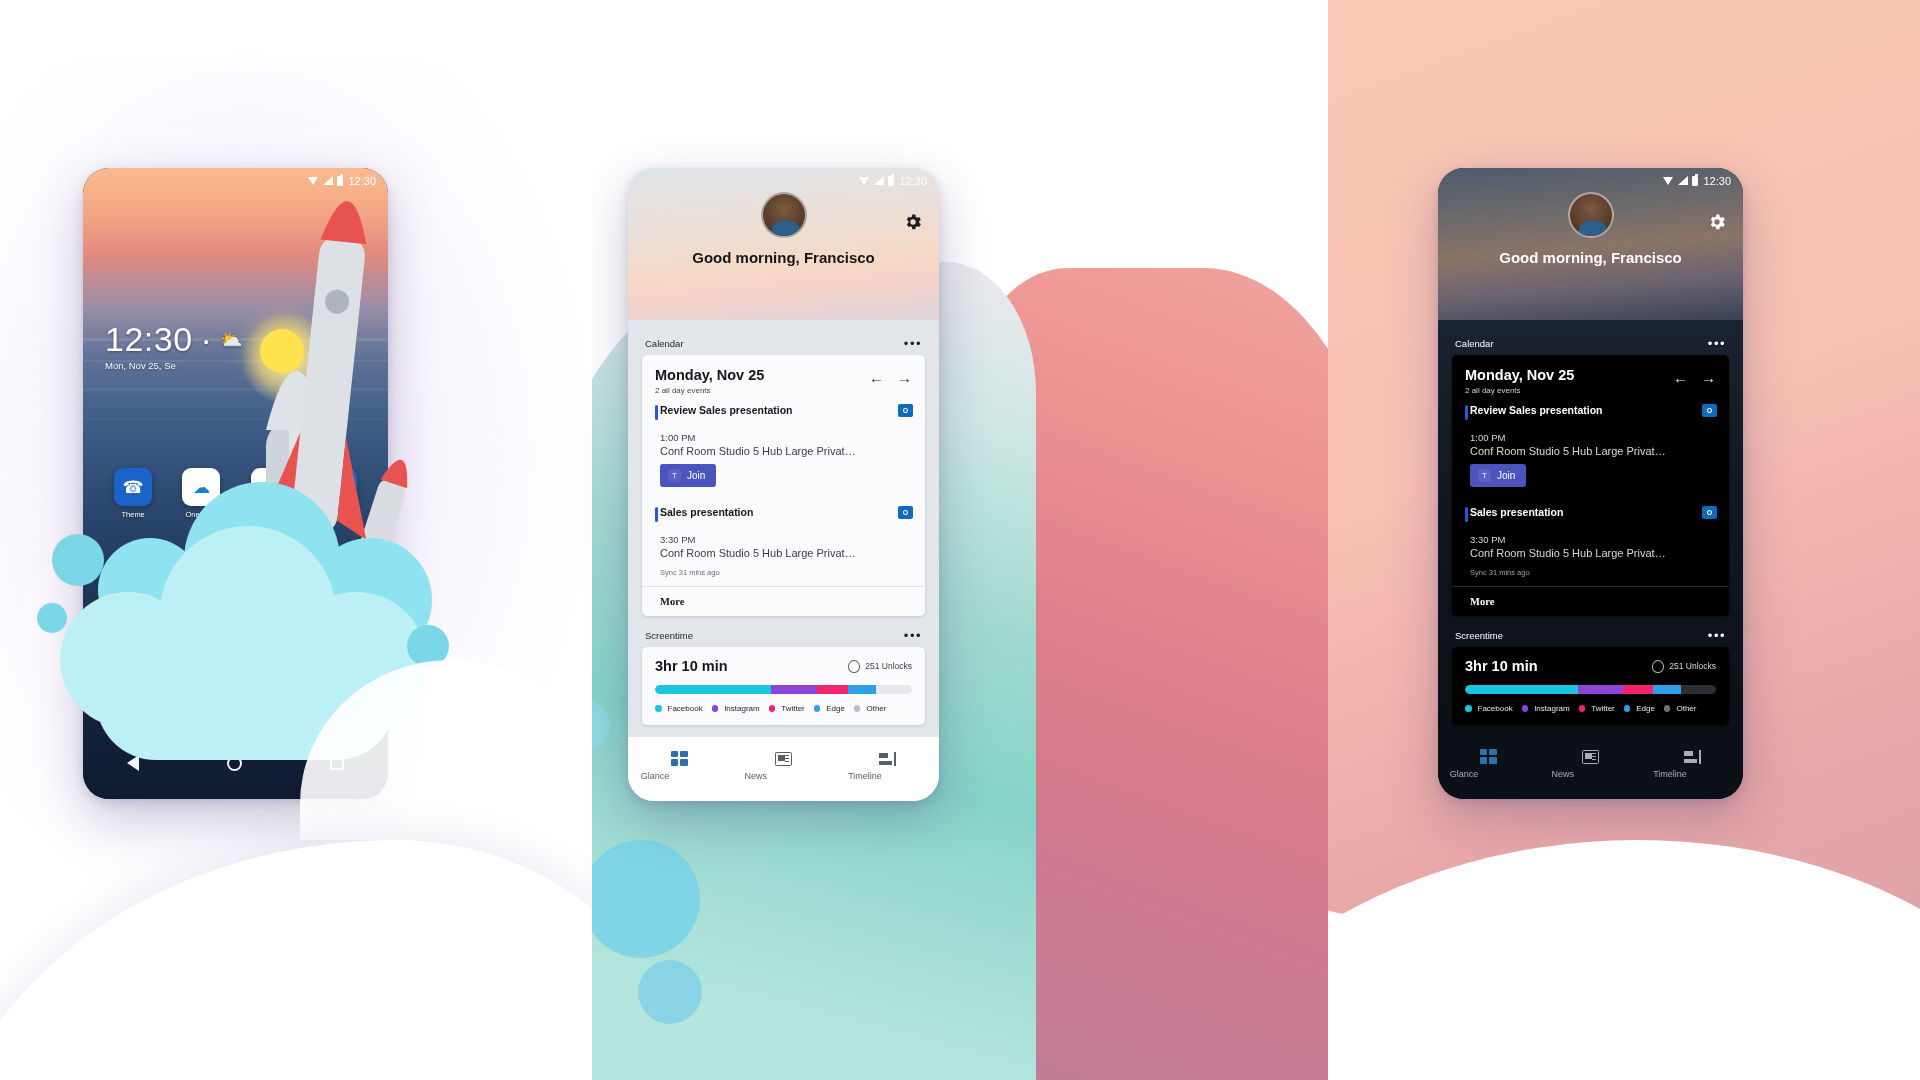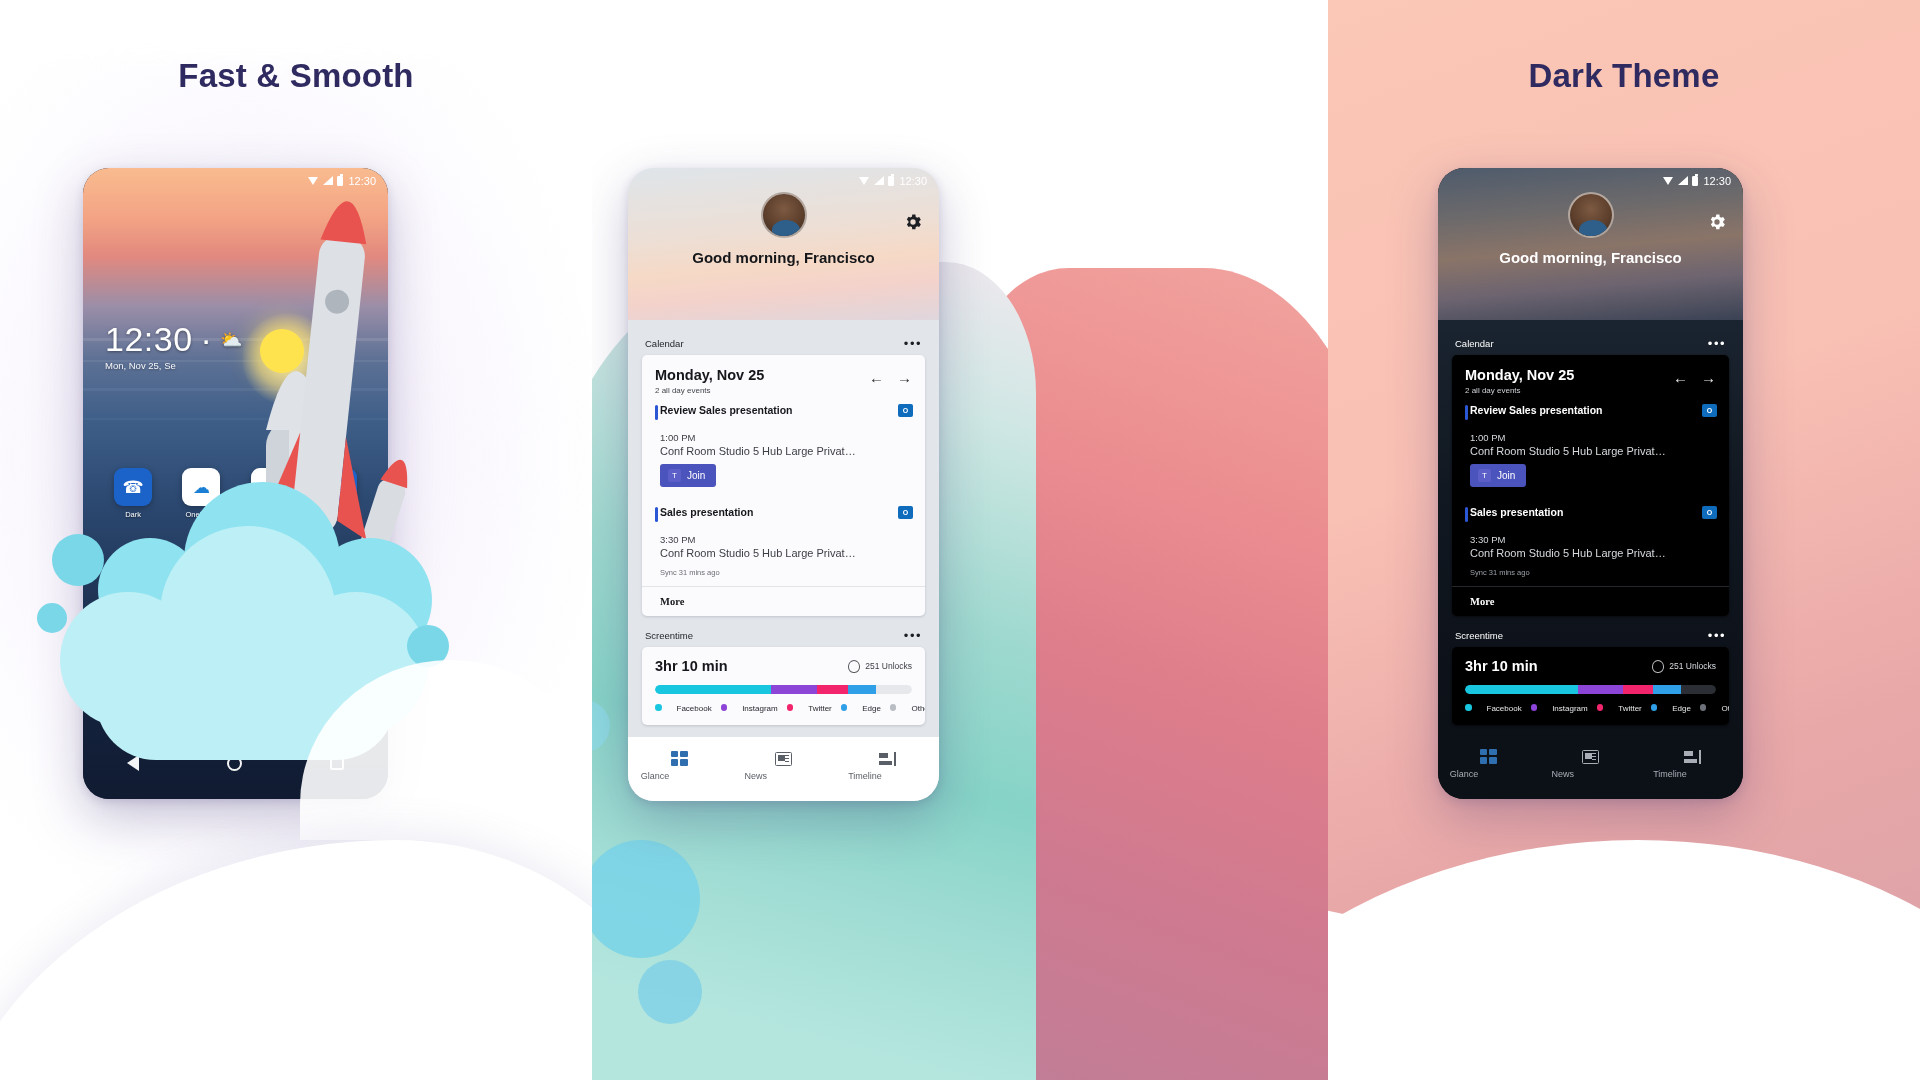--- a/index.html
+++ b/index.html
@@ -204,21 +204,21 @@
   .light .st-time { color:#15171b; } .dark .st-time { color:#ffffff; }
   .unlocks { display:flex; align-items:center; gap:5px; font-size:8.5px; }
   .light .unlocks { color:#3b3e44; } .dark .unlocks { color:#d6dade; }
   .finger { width:12px; height:13px; border-radius:50% 50% 45% 45%; border:1.3px solid currentColor; opacity:.85; }
 
   .st-bar { display:flex; height:9px; border-radius:5px; overflow:hidden; margin:11px 13px 0 13px; }
   .st-seg:first-child { border-radius:5px 0 0 5px; }
   .st-seg:last-child  { border-radius:0 5px 5px 0; }
 
   .legend { display:flex; align-items:center; gap:9px; padding:10px 13px 12px 13px; flex-wrap:nowrap; }
-  .lg { display:flex; align-items:flex-start; gap:15px; font-size:8px; white-space:nowrap; }
+  .lg { display:flex; align-items:center; gap:6px; font-size:8px; white-space:nowrap; }
   .lg-dot { width:6.5px; height:6.5px; border-radius:50%; }
   .light .lg { color:#26282d; } .dark .lg { color:#e4e7ea; }
 
   .tabbar { position:absolute; left:0; right:0; bottom:0; height:64px; display:flex;
      align-items:center; justify-content:space-around; padding-bottom:6px; }
   .tabbar.light { background:#ffffff; }
   .tabbar.dark  { background:#0c1017; }
   .tab { width:78px; }
   .tab-label { font-size:9px; margin-top:5px; }
   .tab.active .tab-label { color:#2f6fb0; }
@@ -236,21 +236,20 @@
   .light .news-ico, .light .tl-ico { color:#5a5e66; }
   .dark  .news-ico, .dark  .tl-ico { color:#a9aeb6; }
 </style>
 </head>
 <body>
 
 <div class="stage">
 
   <div class="panel panel-1">
     <div class="wash-left"></div>
-    <div class="heading">Fast &amp; Smooth</div>
 
     <div class="phone phone-left">
       <div class="home-bg"></div>
       <div class="sea-streak" style="top:170px;height:3px;"></div>
       <div class="sea-streak" style="top:192px;height:2px;opacity:.7;"></div>
       <div class="sea-streak" style="top:220px;height:3px;opacity:.55;"></div>
       <div class="sea-streak" style="top:250px;height:2px;opacity:.4;"></div>
       <div class="sun-glow"></div>
       <div class="sun-core"></div>
 
@@ -268,21 +267,21 @@
           <span>12:30</span>
           <span>·</span>
           <span class="weather-mini">⛅</span>
         </div>
         <div class="clock-sub">Mon, Nov 25, Se</div>
       </div>
 
       <div class="app-grid">
         <div class="app">
           <div class="app-icon" style="background:#1b63c9">☎</div>
-          <div class="app-label">Dark</div>
+          <div class="app-label">Theme</div>
         </div>
         <div class="app">
           <div class="app-icon" style="background:#ffffff;color:#1a7fd4">☁</div>
           <div class="app-label">OneDrive</div>
         </div>
         <div class="app">
           <div class="app-icon" style="background:#ffffff;color:#f25022;font-size:14px">▦</div>
           <div class="app-label">Microsoft</div>
         </div>
         <div class="app">
@@ -486,21 +485,20 @@
             <i style="left:0;top:9px;width:13px;height:4px;"></i>
             <i style="right:0;top:0;width:1.6px;height:14px;"></i>
           </div>
           <div class="tab-label">Timeline</div>
         </div>
       </div>
     </div>
   </div>
 
   <div class="panel panel-3">
-    <div class="heading">Dark Theme</div>
 
     <div class="phone phone-right">
       <div class="lp-header dark">
         <div class="statusbar dark-text" style="position:absolute;left:0;right:0;top:0;">
           <span class="sb-icons">
             <span class="ico-wifi"></span>
             <span class="ico-signal"></span>
             <span class="ico-batt"></span>
           </span>
           <span class="sb-time">12:30</span>

